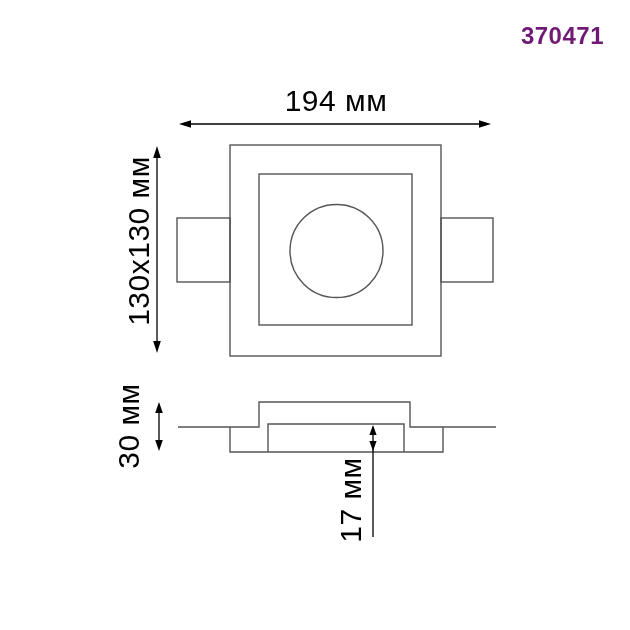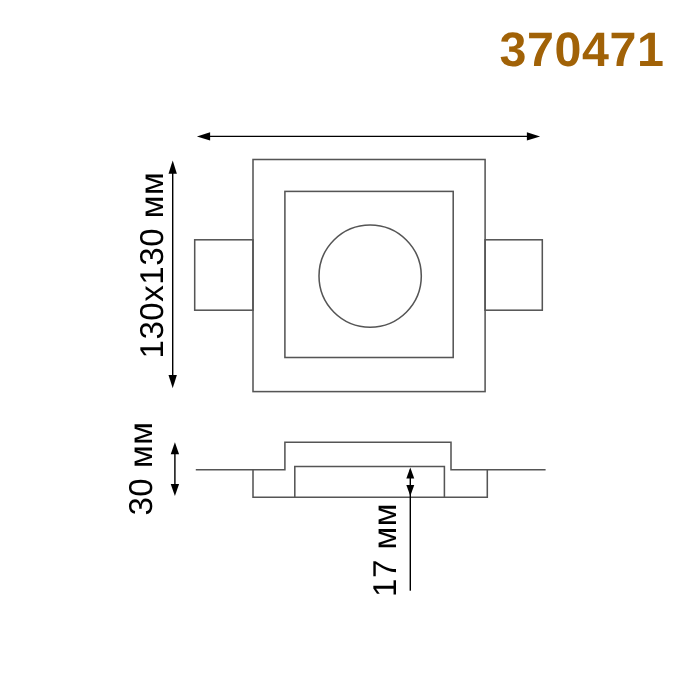--- a/index.html
+++ b/index.html
@@ -33,22 +33,22 @@
   .label-h {
     transform: translate(-50%, -50%);
   }
   .label-v {
     transform: translate(-50%, -50%) rotate(-90deg);
   }
   .product-number {
     position: absolute;
     top: 24px;
     right: 26px;
-    color: #a16207;
-    font-size: 44px;
+    color: #701a75;
+    font-size: 24px;
     font-weight: 700;
     letter-spacing: 0.5px;
     line-height: 1;
     white-space: nowrap;
   }
   .outline {
     fill: none;
     stroke: #555555;
     stroke-width: 1.4;
   }
@@ -107,20 +107,21 @@
 
       <g>
         <line class="dim-line" x1="373" y1="427" x2="373" y2="537"></line>
         <polygon class="dim-head" points="373,425 369.4,435 376.6,435"></polygon>
         <polygon class="dim-head" points="373,451 369.4,441 376.6,441"></polygon>
       </g>
 
     </g>
   </svg>
 
+  <div class="label label-h" style="left:336px; top:101px;">194 мм</div>
 
   <div class="label label-v" style="left:139px; top:241px;">130x130 мм</div>
 
   <div class="label label-v" style="left:129px; top:426px;">30 мм</div>
 
   <div class="label label-v" style="left:351px; top:500px;">17 мм</div>
 
 </div>
 
 </body></html>

